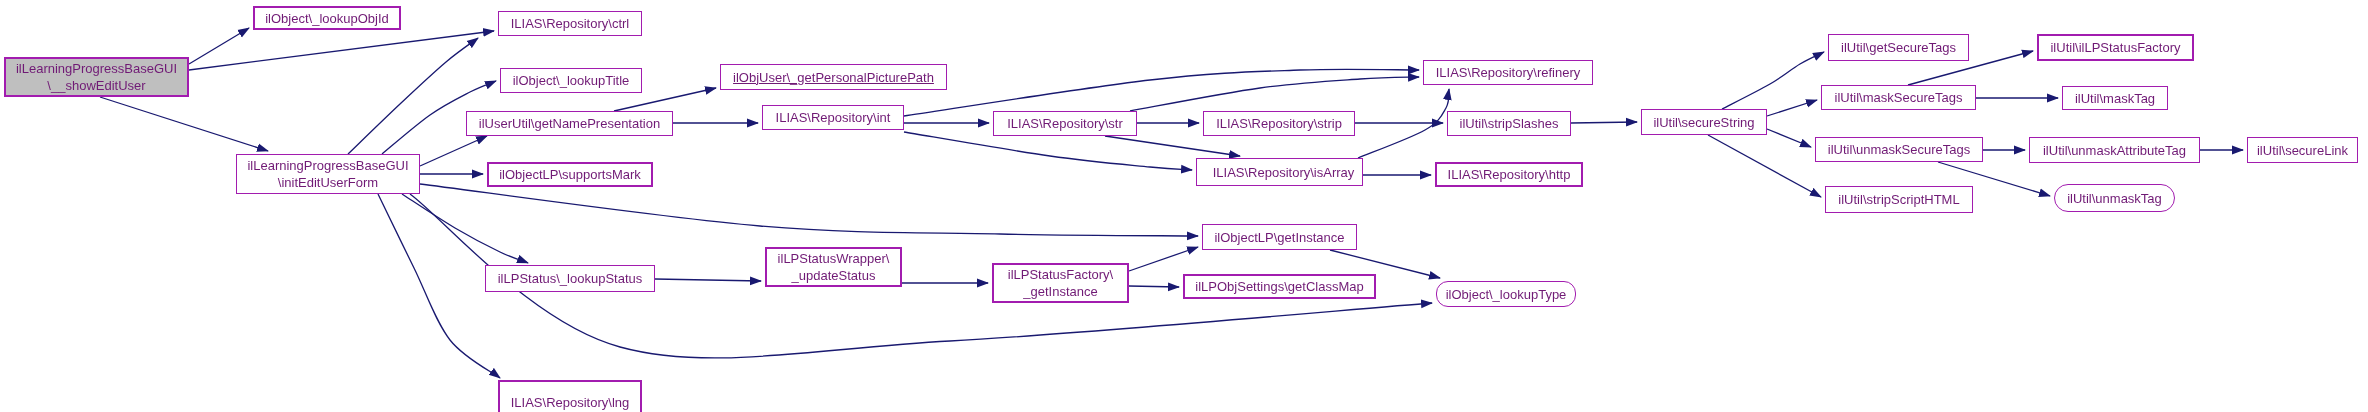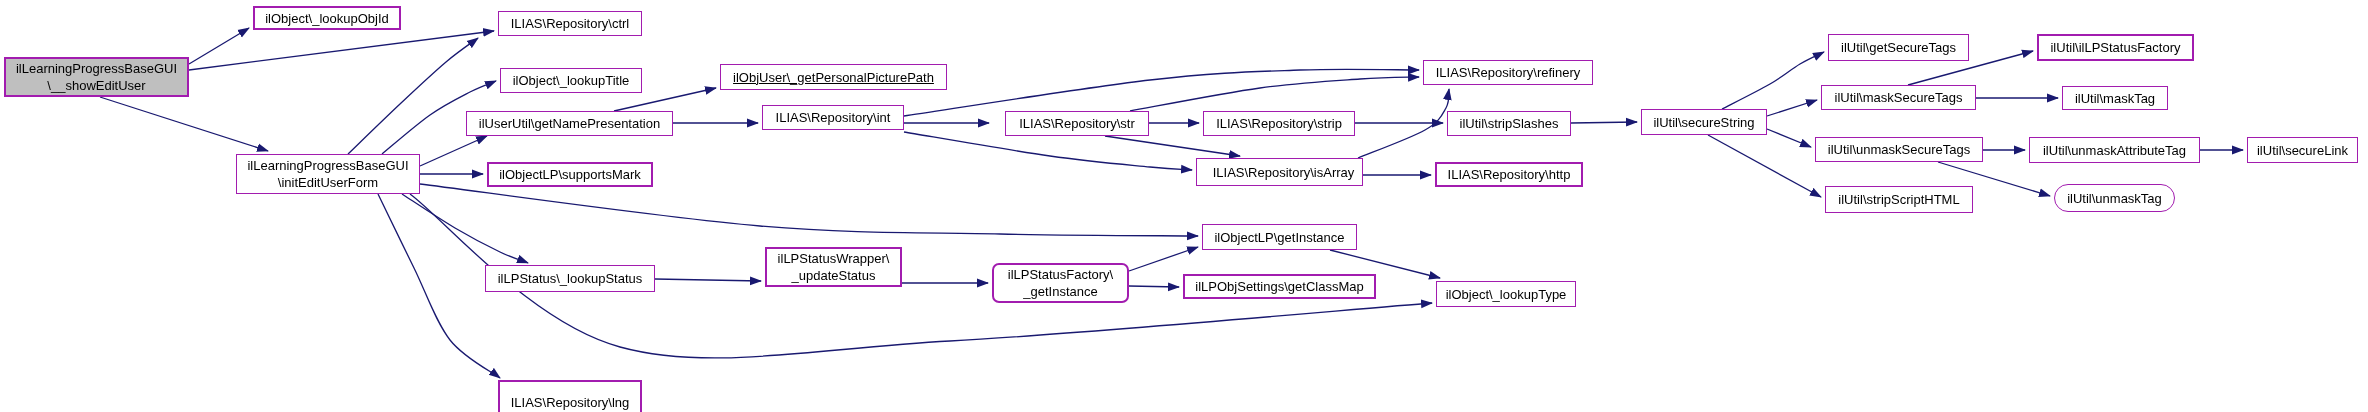--- a/index.html
+++ b/index.html
@@ -16,21 +16,21 @@
     box-sizing:border-box;
     background:#ffffff;
     border:1px solid #a21caf;
     display:flex;
     flex-direction:column;
     align-items:center;
     justify-content:center;
     text-align:center;
     font-size:13px;
     line-height:17px;
-    color:#000000;
+    color:#701a75;
     white-space:nowrap;
     cursor:pointer;
   }
   .node.bold{border-width:2px;}
   .node.hl{background:#bfbfbf;border-width:2px;cursor:default;}
   .node span{display:block;}
 </style>
 </head>
 <body>
 
@@ -104,21 +104,21 @@
       </div>
       <div class="node" style="left: 466px; top: 111px; width: 207px; height: 25px;">
         <span>ilUserUtil\getNamePresentation</span>
       </div>
       <div class="node" style="left: 762px; top: 105px; width: 142px; height: 25px;">
         <span>ILIAS\Repository\int</span>
       </div>
       <div class="node bold" style="left: 487px; top: 162px; width: 166px; height: 25px;">
         <span>ilObjectLP\supportsMark</span>
       </div>
-      <div class="node" style="left: 993px; top: 111px; width: 144px; height: 25px; margin-left: 12px;">
+      <div class="node" style="left: 993px; top: 111px; width: 144px; height: 25px;">
         <span>ILIAS\Repository\str</span>
       </div>
       <div class="node" style="left: 1203px; top: 111px; width: 152px; height: 25px;">
         <span>ILIAS\Repository\strip</span>
       </div>
       <div class="node" style="left: 1447px; top: 111px; width: 124px; height: 25px;">
         <span>ilUtil\stripSlashes</span>
       </div>
       <div class="node" style="left: 1423px; top: 60px; width: 170px; height: 25px;">
         <span>ILIAS\Repository\refinery</span>
@@ -159,30 +159,30 @@
       <div class="node" style="left: 2054px; top: 184px; width: 121px; height: 28px; border-radius: 14px;">
         <span>ilUtil\unmaskTag</span>
       </div>
       <div class="node" style="left: 485px; top: 265px; width: 170px; height: 27px;">
         <span>ilLPStatus\_lookupStatus</span>
       </div>
       <div class="node bold" style="left: 765px; top: 247px; width: 137px; height: 40px;">
         <span>ilLPStatusWrapper\</span>
         <span>_updateStatus</span>
       </div>
-      <div class="node bold" style="left: 992px; top: 263px; width: 137px; height: 40px; border-radius: 7px;">
+      <div class="node bold" style="left: 992px; top: 263px; width: 137px; height: 40px;">
         <span>ilLPStatusFactory\</span>
         <span>_getInstance</span>
       </div>
       <div class="node" style="left: 1202px; top: 224px; width: 155px; height: 26px;">
         <span>ilObjectLP\getInstance</span>
       </div>
       <div class="node bold" style="left: 1183px; top: 274px; width: 193px; height: 25px;">
         <span>ilLPObjSettings\getClassMap</span>
       </div>
-      <div class="node" style="left: 1436px; top: 281px; width: 140px; height: 26px;">
+      <div class="node" style="left: 1436px; top: 281px; width: 140px; height: 26px; border-radius: 12px;">
         <span>ilObject\_lookupType</span>
       </div>
       <div class="node bold" style="left: 498px; top: 380px; width: 144px; height: 44px;">
         <span>ILIAS\Repository\lng</span>
       </div>
     </div>
 </div>
 
 </body></html>

